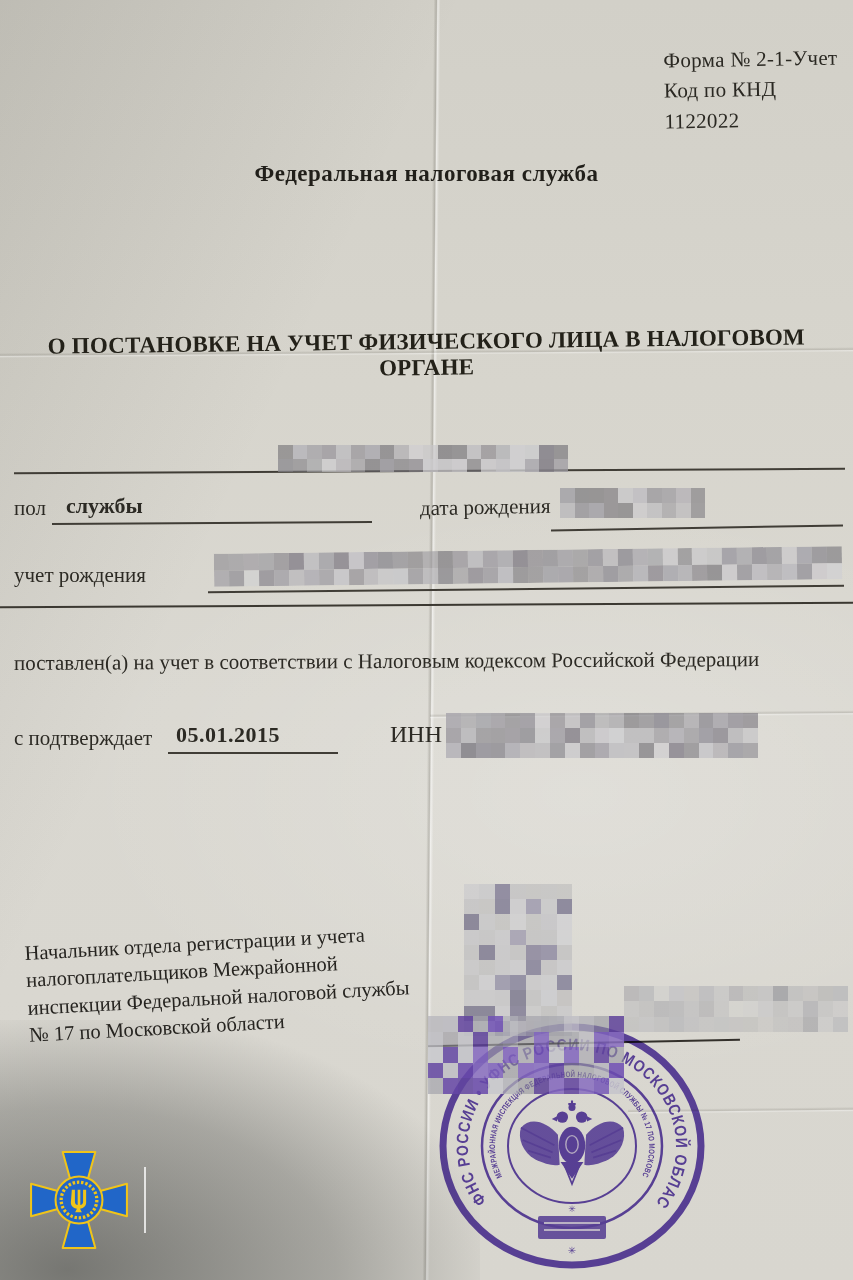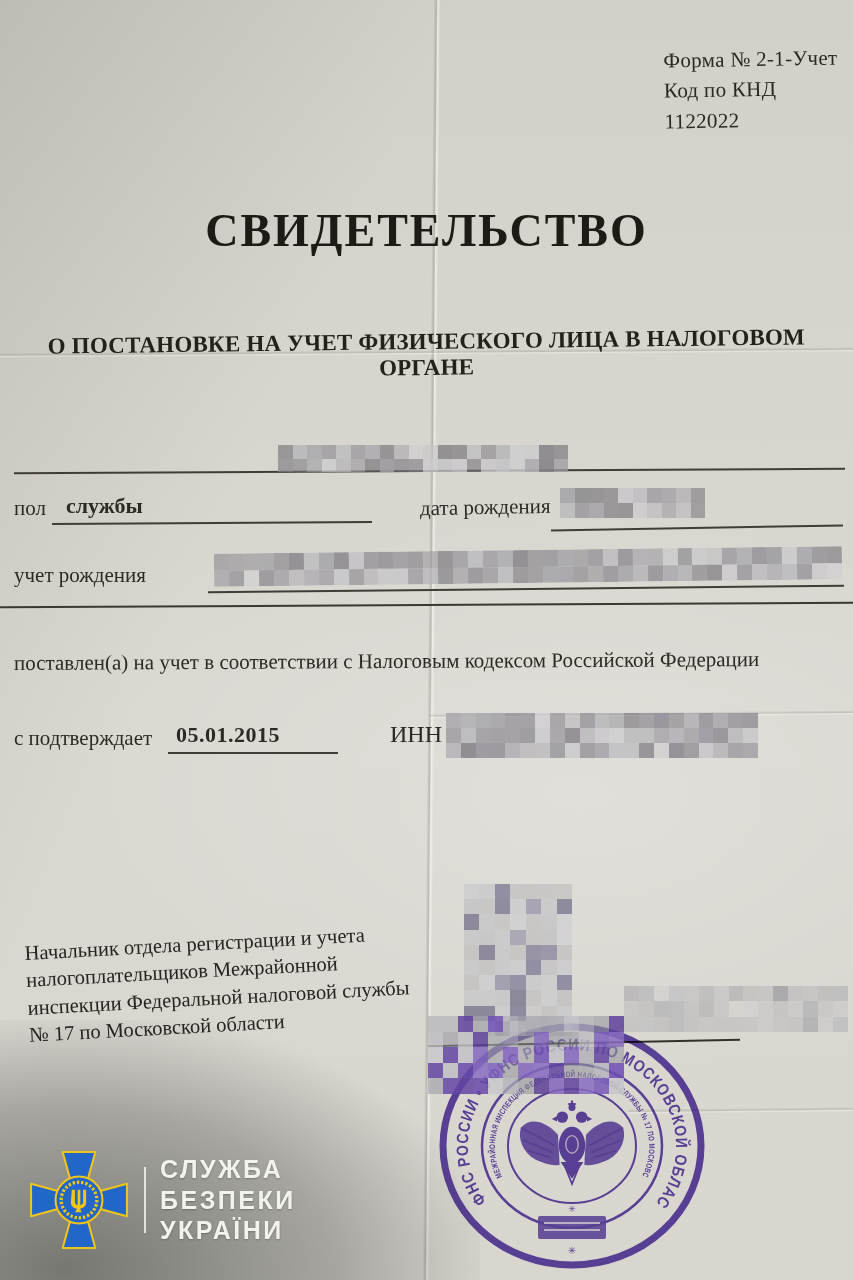--- a/index.html
+++ b/index.html
@@ -41,21 +41,21 @@
   <div class="abs crease-v" style="left:428px;top:-10px;height:1310px;transform:rotate(.5deg);"></div>
   <div class="abs crease-h" style="left:0;top:350px;width:853px;transform:rotate(-.4deg);"></div>
   <div class="abs crease-h" style="left:430px;top:712px;width:423px;transform:rotate(-.5deg);"></div>
   <div class="abs crease-h" style="left:628px;top:1108px;width:225px;transform:rotate(-.6deg);"></div>
 
   <div class="abs formref" style="left:664px;top:44px;width:185px;">
     <div>Форма № 2-1-Учет</div>
     <div>Код по КНД 1122022</div>
   </div>
 
-  <div class="abs title" style="top:204px;">СВИДЕТЕЛЬСТВО</div>
+  <div class="abs agency" style="top:161px;">Федеральная налоговая служба</div>
   <div class="abs subtitle" style="top:329px;">О ПОСТАНОВКЕ НА УЧЕТ ФИЗИЧЕСКОГО ЛИЦА В НАЛОГОВОМ ОРГАНЕ</div>
 
   <div class="abs rule" style="left:14px;top:470px;width:831px;height:1.6px;transform:rotate(-.3deg);"></div>
   <div class="abs mosaic" style="left: 278px; top: 445px; width: 290px; height: 27px; grid-template-columns: repeat(20, 1fr); grid-template-rows: repeat(2, 1fr);">
       <div style="background: rgba(103, 101, 107, 0.553);"></div>
       <div style="background: rgba(185, 184, 188, 0.94);"></div>
       <div style="background: rgba(163, 161, 166, 0.757);"></div>
       <div style="background: rgba(150, 148, 154, 0.737);"></div>
       <div style="background: rgba(188, 186, 190, 0.773);"></div>
       <div style="background: rgba(143, 141, 148, 0.655);"></div>
@@ -528,20 +528,15 @@
         <path fill="#2166c8" d="M3,34 L3,66 L32,58 L36,50 L32,42 Z"></path>
         <path fill="#2166c8" d="M34,97 L66,97 L58,68 L50,64 L42,68 Z"></path>
       </g>
       <circle cx="50" cy="50" r="23" fill="#2166c8" stroke="#f0c419" stroke-width="2"></circle>
       <circle cx="50" cy="50" r="17.5" fill="none" stroke="#f0c419" stroke-width="3.2" stroke-dasharray="2.4,1.8"></circle>
       <g fill="#f0c419">
         <path d="M43,40 h3 v12 c0,2 1.5,3 2.5,3 h0.2 v-15 h2.6 v15 h0.2 c1,0 2.5,-1 2.5,-3 v-12 h3 v12.5 c0,4 -3.5,6 -6,6 l1.8,3.5 h-6.6 l1.8,-3.5 c-2.5,0 -6,-2 -6,-6 Z"></path>
       </g>
     </svg>
     <div class="sbu-divider"></div>
-    <div class="sbu-text">
-      <div>СЛУЖБА</div>
-      <div>БЕЗПЕКИ</div>
-      <div>УКРАЇНИ</div>
-    </div>
   </div>
 
 </div>
 
 </body></html>

